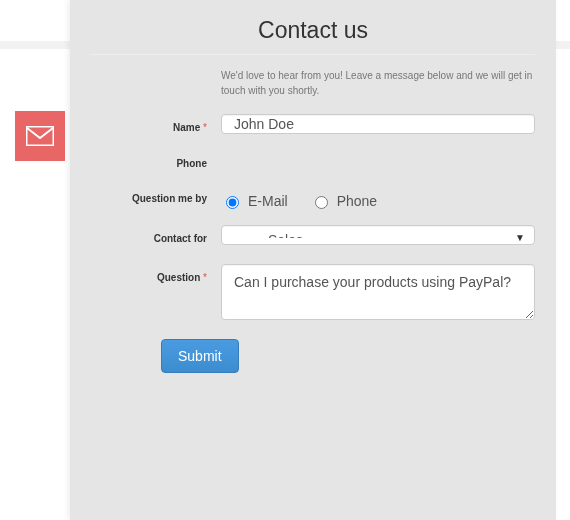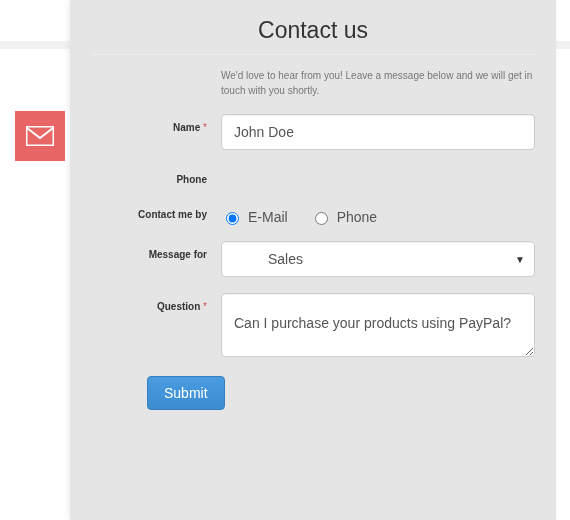--- a/index.html
+++ b/index.html
@@ -63,34 +63,34 @@
     padding-right: 14px;
     padding-top: 8px;
     font-weight: 700;
     font-size: 10px;
     color: #333;
   }
   .req { color: #d9534f; font-weight: 400; }
   .fcontrol { flex: 1; }
   .form-control {
     width: 100%;
-    height: 36px;
+    height: 20px;
     padding: 6px 12px;
     font-size: 14px;
     color: #555;
     background: #fff;
     border: 1px solid #ccc;
     border-radius: 4px;
     font-family: inherit;
     box-shadow: inset 0 1px 1px rgba(0,0,0,.05);
   }
   textarea.form-control {
-    height: 64px;
+    height: 56px;
     resize: vertical;
-    padding-top: 20px;
+    padding-top: 8px;
     line-height: 1.4;
   }
   select.form-control {
     appearance: none;
     -webkit-appearance: none;
     background-image: none;
     padding-right: 28px;
     position: relative;
     padding-left: 46px;
   }
@@ -108,21 +108,21 @@
     gap: 22px;
     color: #555;
   }
   .radios label {
     display: inline-flex;
     align-items: center;
     gap: 6px;
     font-weight: 400;
     cursor: pointer;
   }
-  .btn-row { margin-left: 56px; margin-top: 4px; }
+  .btn-row { margin-left: 70px; margin-top: 4px; }
   .btn {
     background: #3b8dd0;
     background: linear-gradient(#4a9be0, #3b8dd0);
     border: 1px solid #357ebd;
     color: #fff;
     font-size: 14px;
     padding: 8px 16px;
     border-radius: 4px;
     cursor: pointer;
   }
@@ -157,37 +157,37 @@
   </div>
 
 
   <div class="frow">
     <div class="flabel">
       <span>Phone</span>
     </div>
   </div>
 
   <div class="frow">
-    <div class="flabel">Contact me by</div>
+    <div class="flabel">Question me by</div>
     <div class="fcontrol">
       <div class="radios">
         <label>
           <input type="radio" name="contactby" checked="" style="">
           <span>E-Mail</span>
         </label>
         <label>
           <input type="radio" name="contactby" style="">
           <span>Phone</span>
         </label>
       </div>
     </div>
   </div>
 
   <div class="frow">
-    <div class="flabel">Message for</div>
+    <div class="flabel">Contact for</div>
     <div class="fcontrol">
       <div class="select-wrap">
         <select class="form-control">
           <option selected="">Sales</option>
         </select>
         <span class="select-caret">▼</span>
       </div>
     </div>
   </div>
 

